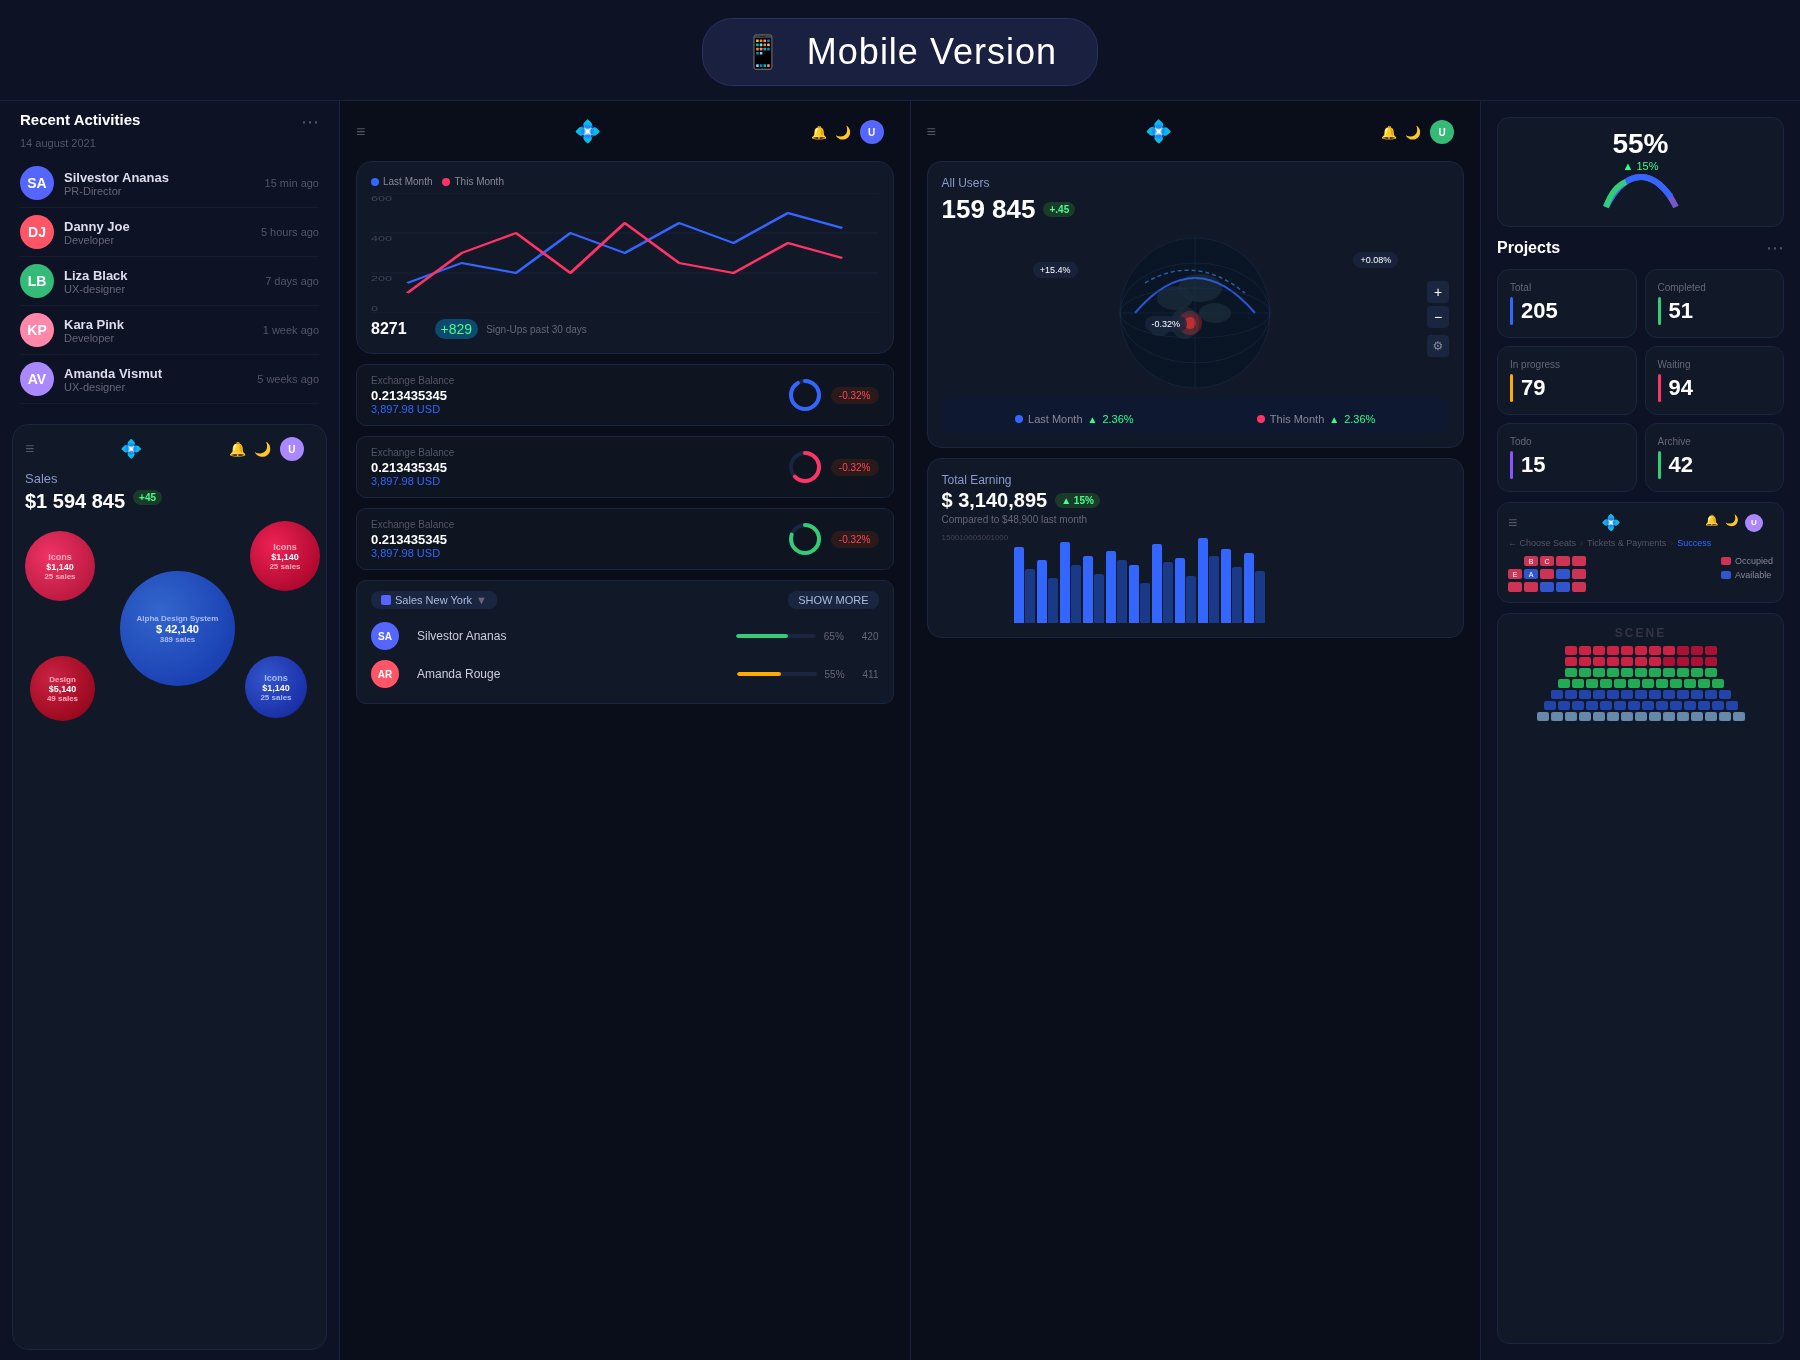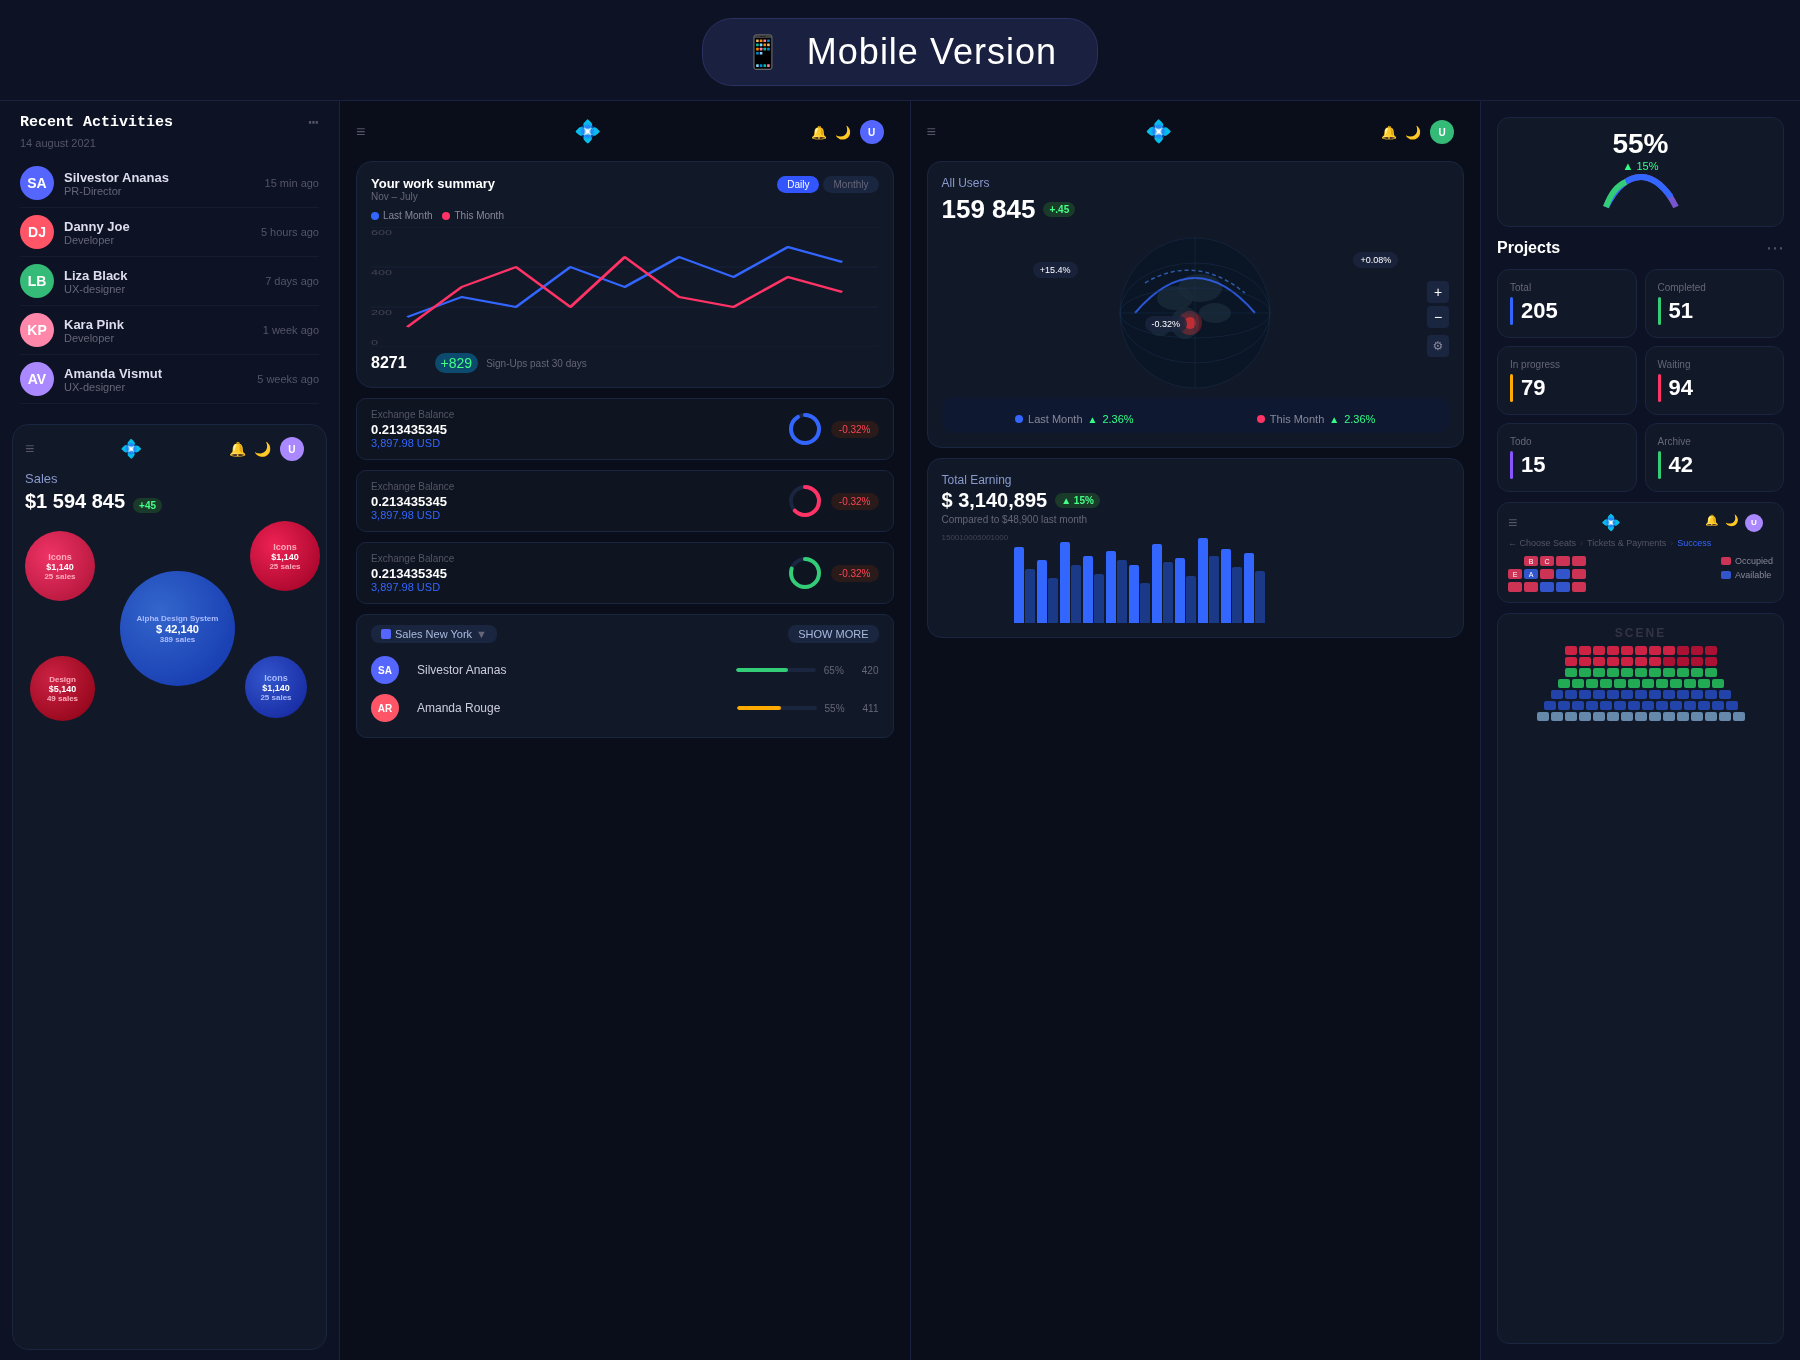--- a/index.html
+++ b/index.html
@@ -93,23 +93,22 @@
     }
 
     
     .recent-section {
       padding: 10px 20px;
       flex-shrink: 0;
     }
     .recent-header {
       display: flex;
       justify-content: space-between;
-      align-items: center;
+      align-items: flex-start;
       margin-bottom: 4px;
-      font-family: Liberation Mono, monospace;
     }
     .recent-title {
       color: #fff;
       font-size: 15px;
       font-weight: 700;
     }
     .recent-date {
       color: #556;
       font-size: 11px;
       margin-bottom: 10px;
@@ -151,21 +150,21 @@
     .phone-topbar {
       display: flex;
       align-items: center;
       justify-content: space-between;
       margin-bottom: 10px;
     }
     .phone-topbar-icons { display: flex; gap: 8px; align-items: center; }
     .phone-topbar-icon { color: #667; font-size: 14px; }
     .phone-logo { font-size: 18px; }
     .sales-label { color: #8899cc; font-size: 13px; margin-bottom: 4px; }
-    .sales-amount { color: #fff; font-size: 20px; font-weight: 800; display: flex; align-items: flex-end; gap: 8px; }
+    .sales-amount { color: #fff; font-size: 20px; font-weight: 800; display: flex; align-items: flex-start; gap: 8px; }
     .badge-green { background: #1a3a2a; color: #44ff88; font-size: 10px; padding: 2px 6px; border-radius: 10px; }
     .bubble-container {
       display: flex;
       flex-wrap: wrap;
       gap: 6px;
       margin-top: 8px;
       position: relative;
       height: 200px;
     }
     .bubble {
@@ -545,30 +544,20 @@
       <span class="hamburger">≡</span>
       <span style="font-size:22px;">💠</span>
       <div style="display:flex;gap:8px;align-items:center;">
         <span style="color:#556;font-size:13px;">🔔</span>
         <span style="color:#556;font-size:13px;">🌙</span>
         <div class="avatar" style="background:#5566ff;width:24px;height:24px;font-size:10px;">U</div>
       </div>
     </div>
 
     <div class="phone-card">
-      <div class="work-summary-header">
-        <div>
-          <div class="work-title">Your work summary</div>
-          <div class="work-period">Nov – July</div>
-        </div>
-        <div class="tab-group">
-          <button class="tab-btn active">Daily</button>
-          <button class="tab-btn inactive">Monthly</button>
-        </div>
-      </div>
       <div class="legend">
         <div class="legend-item">
           <div class="legend-dot" style="background:#3366ff;"></div>
           <span>Last Month</span>
         </div>
         <div class="legend-item">
           <div class="legend-dot" style="background:#ff3366;"></div>
           <span>This Month</span>
         </div>
       </div>

